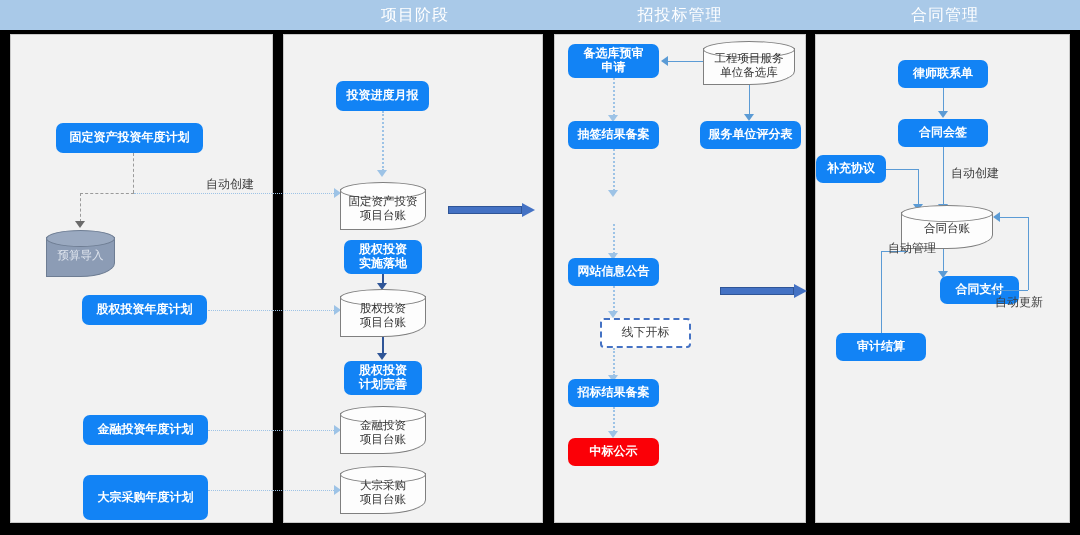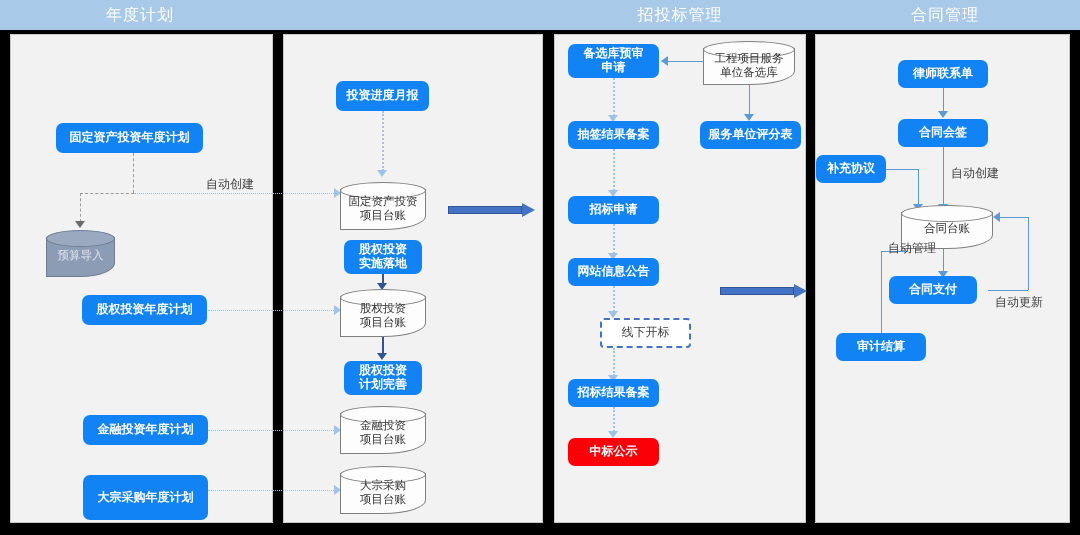--- a/index.html
+++ b/index.html
@@ -59,21 +59,21 @@
     border:1px solid #2f5597;box-sizing:border-box;}
   .big-arrow .head{position:absolute;top:0;width:0;height:0;
     border-top:7px solid transparent;border-bottom:7px solid transparent;border-left:13px solid #4472c4;}
 </style>
 </head>
 <body>
 
 <div id="root">
 
   <div class="header-band"></div>
-  <div class="header-title" style="left:0;width:280px;">年度计划</div>
+  <div class="header-title" style="left:280px;width:270px;">项目阶段</div>
   <div class="header-title" style="left:550px;width:260px;">招投标管理</div>
   <div class="header-title" style="left:810px;width:270px;">合同管理</div>
 
   <div class="panel" style="left:10px;  top:34px;width:263px;height:489px;"></div>
   <div class="panel" style="left:283px; top:34px;width:260px;height:489px;"></div>
   <div class="panel" style="left:554px; top:34px;width:252px;height:489px;"></div>
   <div class="panel" style="left:815px; top:34px;width:255px;height:489px;"></div>
 
   <div class="node blue" style="left:56px;top:123px;width:147px;height:30px;">固定资产投资年度计划</div>
 
@@ -185,21 +185,20 @@
   <div class="arrow arr-down" style="left:744px;top:114px;border-top:7px solid #5b9bd5;"></div>
 
   <div class="node blue" style="left:700px;top:121px;width:101px;height:28px;">服务单位评分表</div>
 
   <div class="vline dot-v" style="left:613px;top:78px;height:38px;"></div>
   <div class="arrow arr-down" style="left:608px;top:115px;border-top:7px solid #9dc3e6;"></div>
   <div class="node blue" style="left:568px;top:121px;width:91px;height:28px;">抽签结果备案</div>
 
   <div class="vline dot-v" style="left:613px;top:149px;height:42px;"></div>
   <div class="arrow arr-down" style="left:608px;top:190px;border-top:7px solid #9dc3e6;"></div>
-  <div class="node blue" style="left:568px;top:196px;width:91px;height:28px;">招标申请</div>
 
   <div class="vline dot-v" style="left:613px;top:224px;height:30px;"></div>
   <div class="arrow arr-down" style="left:608px;top:253px;border-top:7px solid #9dc3e6;"></div>
   <div class="node blue" style="left:568px;top:258px;width:91px;height:28px;">网站信息公告</div>
 
   <div class="vline dot-v" style="left:613px;top:286px;height:26px;"></div>
   <div class="arrow arr-down" style="left:608px;top:311px;border-top:7px solid #9dc3e6;"></div>
   <div class="node dashedbox" style="left:600px;top:318px;width:91px;height:30px;">线下开标</div>
 
   <div class="vline dot-v" style="left:613px;top:348px;height:28px;"></div>
@@ -232,21 +231,21 @@
 
   <div class="cyl" style="left:901px;top:205px;width:92px;height:44px;">
     <div class="body"></div>
     <div class="top"></div>
     <div class="lbl">合同台账</div>
   </div>
 
   <div class="vline sol-v" style="left:943px;top:249px;height:23px;"></div>
   <div class="arrow arr-down" style="left:938px;top:271px;border-top:7px solid #5b9bd5;"></div>
 
-  <div class="node blue" style="left:889px;top:276px;width:88px;height:28px;">合同支付</div>
+  <div class="node blue" style="left:940px;top:276px;width:79px;height:28px;">合同支付</div>
 
   <div class="hline sol-h" style="left:988px;top:290px;width:40px;"></div>
   <div class="vline sol-v" style="left:1028px;top:217px;height:73px;"></div>
   <div class="hline sol-h" style="left:1000px;top:217px;width:28px;"></div>
   <div class="arrow arr-left" style="left:993px;top:212px;border-right:7px solid #5b9bd5;"></div>
   <div class="edge-label" style="left:995px;top:294px;">自动更新</div>
 
   <div class="hline sol-h" style="left:881px;top:251px;width:27px;"></div>
   <div class="vline sol-v" style="left:881px;top:251px;height:88px;"></div>
   <div class="arrow arr-down" style="left:876px;top:338px;border-top:7px solid #5b9bd5;"></div>

